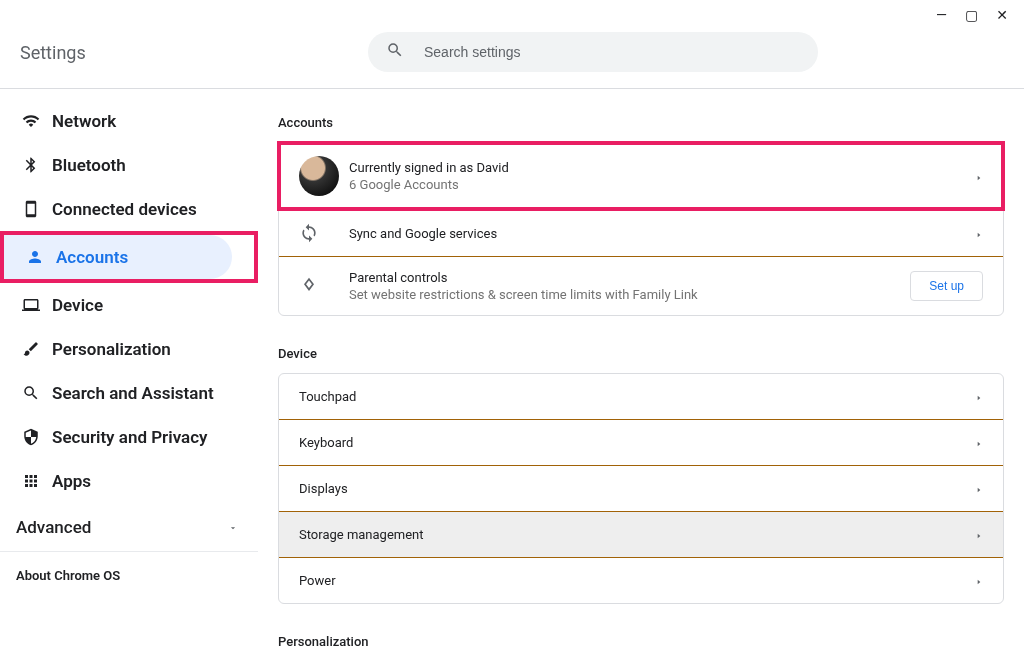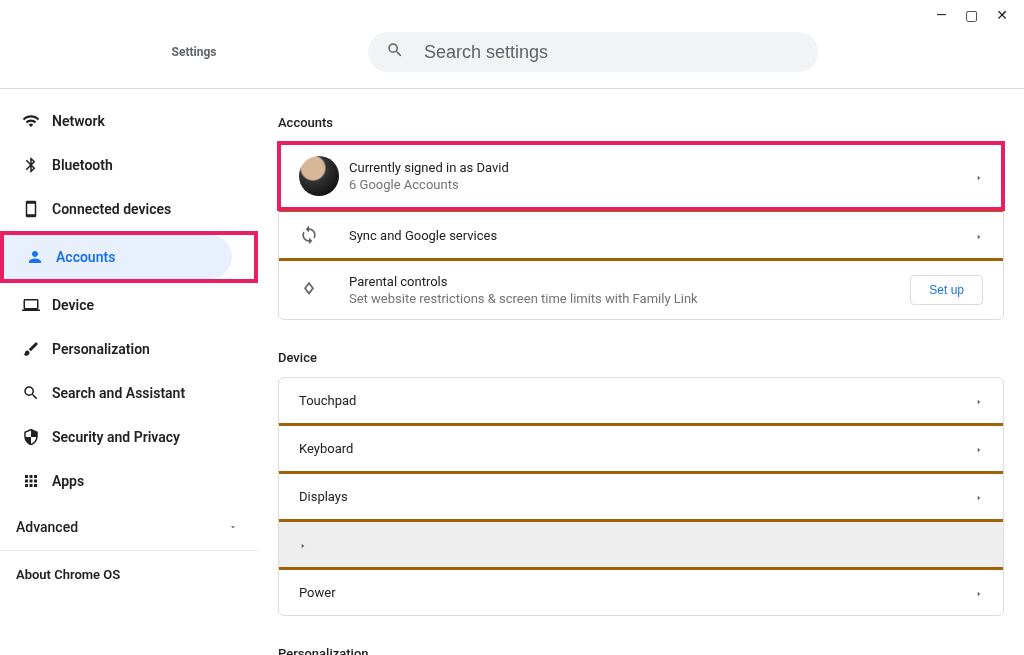--- a/index.html
+++ b/index.html
@@ -18,40 +18,39 @@
       padding: 8px 16px 0 0;
     }
     .window-controls span { font-size: 14px; cursor: default; line-height: 1; }
     .header {
       display: flex;
       align-items: center;
       padding: 10px 20px 16px 20px;
       border-bottom: 1px solid #dadce0;
     }
     .header-title {
-      font-size: 12px;
+      font-size: 18px;
       color: #5f6368;
-      font-weight: 700;
+      font-weight: 400;
       width: 348px;
-      text-align: center;
     }
     .search-bar {
       display: flex;
       align-items: center;
       background: #f1f3f4;
       border-radius: 22px;
       padding: 9px 18px;
       width: 450px;
     }
     .search-bar svg { fill: #5f6368; margin-right: 20px; }
     .search-bar input {
       border: none;
       background: transparent;
       outline: none;
-      font-size: 18px;
+      font-size: 14px;
       color: #5f6368;
       width: 100%;
     }
     .search-bar input::placeholder { color: #5f6368; }
     .layout { display: flex; }
     .sidebar {
       width: 258px;
       padding-top: 10px;
       flex-shrink: 0;
     }
@@ -64,21 +63,21 @@
       border-radius: 0 22px 22px 0;
       margin-right: 26px;
     }
     .nav-item.active {
       background: #e8f0fe;
       color: #1a73e8;
     }
     .nav-item.active .nav-icon svg { fill: #1a73e8; }
     .nav-icon { width: 30px; display: flex; align-items: center; }
     .nav-icon svg { width: 18px; height: 18px; fill: #202124; }
-    .nav-label { font-size: 14px; font-weight: 600; }
+    .nav-label { font-size: 17px; font-weight: 600; }
     .advanced-row {
       display: flex;
       align-items: center;
       justify-content: space-between;
       padding: 14px 20px 14px 16px;
       border-bottom: 1px solid #e8eaed;
       cursor: pointer;
     }
     .advanced-row .nav-label { font-weight: 500; }
     .advanced-row svg { fill: #5f6368; width: 10px; height: 10px; }
@@ -101,21 +100,21 @@
     .card {
       border: 1px solid #dadce0;
       border-radius: 6px;
       margin-bottom: 30px;
     }
     .card-row {
       display: flex;
       align-items: center;
       padding: 13px 20px;
       cursor: pointer;
-      border-top: 3px solid #a16207;
+      border-top: 1px solid #a16207;
     }
     .card-row.compact { padding: 13px 20px; }
     .card-row:first-child { border-top: none; }
     .card-row.hover-bg { background: #eeeeee; }
     .row-icon { width: 50px; display: flex; align-items: center; justify-content: flex-start; }
     .row-icon svg { width: 20px; height: 20px; fill: #5f6368; }
     .row-body { flex: 1; }
     .row-title { font-size: 13px; color: #202124; }
     .row-sub { font-size: 13px; color: #737373; margin-top: 2px; }
     .row-arrow svg { width: 8px; height: 8px; fill: #5f6368; }
@@ -334,20 +333,23 @@
       </div>
       <div class="card-row compact">
         <div class="row-body">
             <div class="row-title">Displays</div>
           </div>
         <span class="row-arrow"><svg viewBox="0 0 24 24">
               <path d="M8 5l8 7-8 7z"></path>
             </svg></span>
       </div>
       <div class="card-row compact hover-bg">
+        <div class="row-body">
+            <div class="row-title">Storage management</div>
+          </div>
         <span class="row-arrow"><svg viewBox="0 0 24 24">
               <path d="M8 5l8 7-8 7z"></path>
             </svg></span>
       </div>
       <div class="card-row compact">
         <div class="row-body">
             <div class="row-title">Power</div>
           </div>
         <span class="row-arrow"><svg viewBox="0 0 24 24">
               <path d="M8 5l8 7-8 7z"></path>

